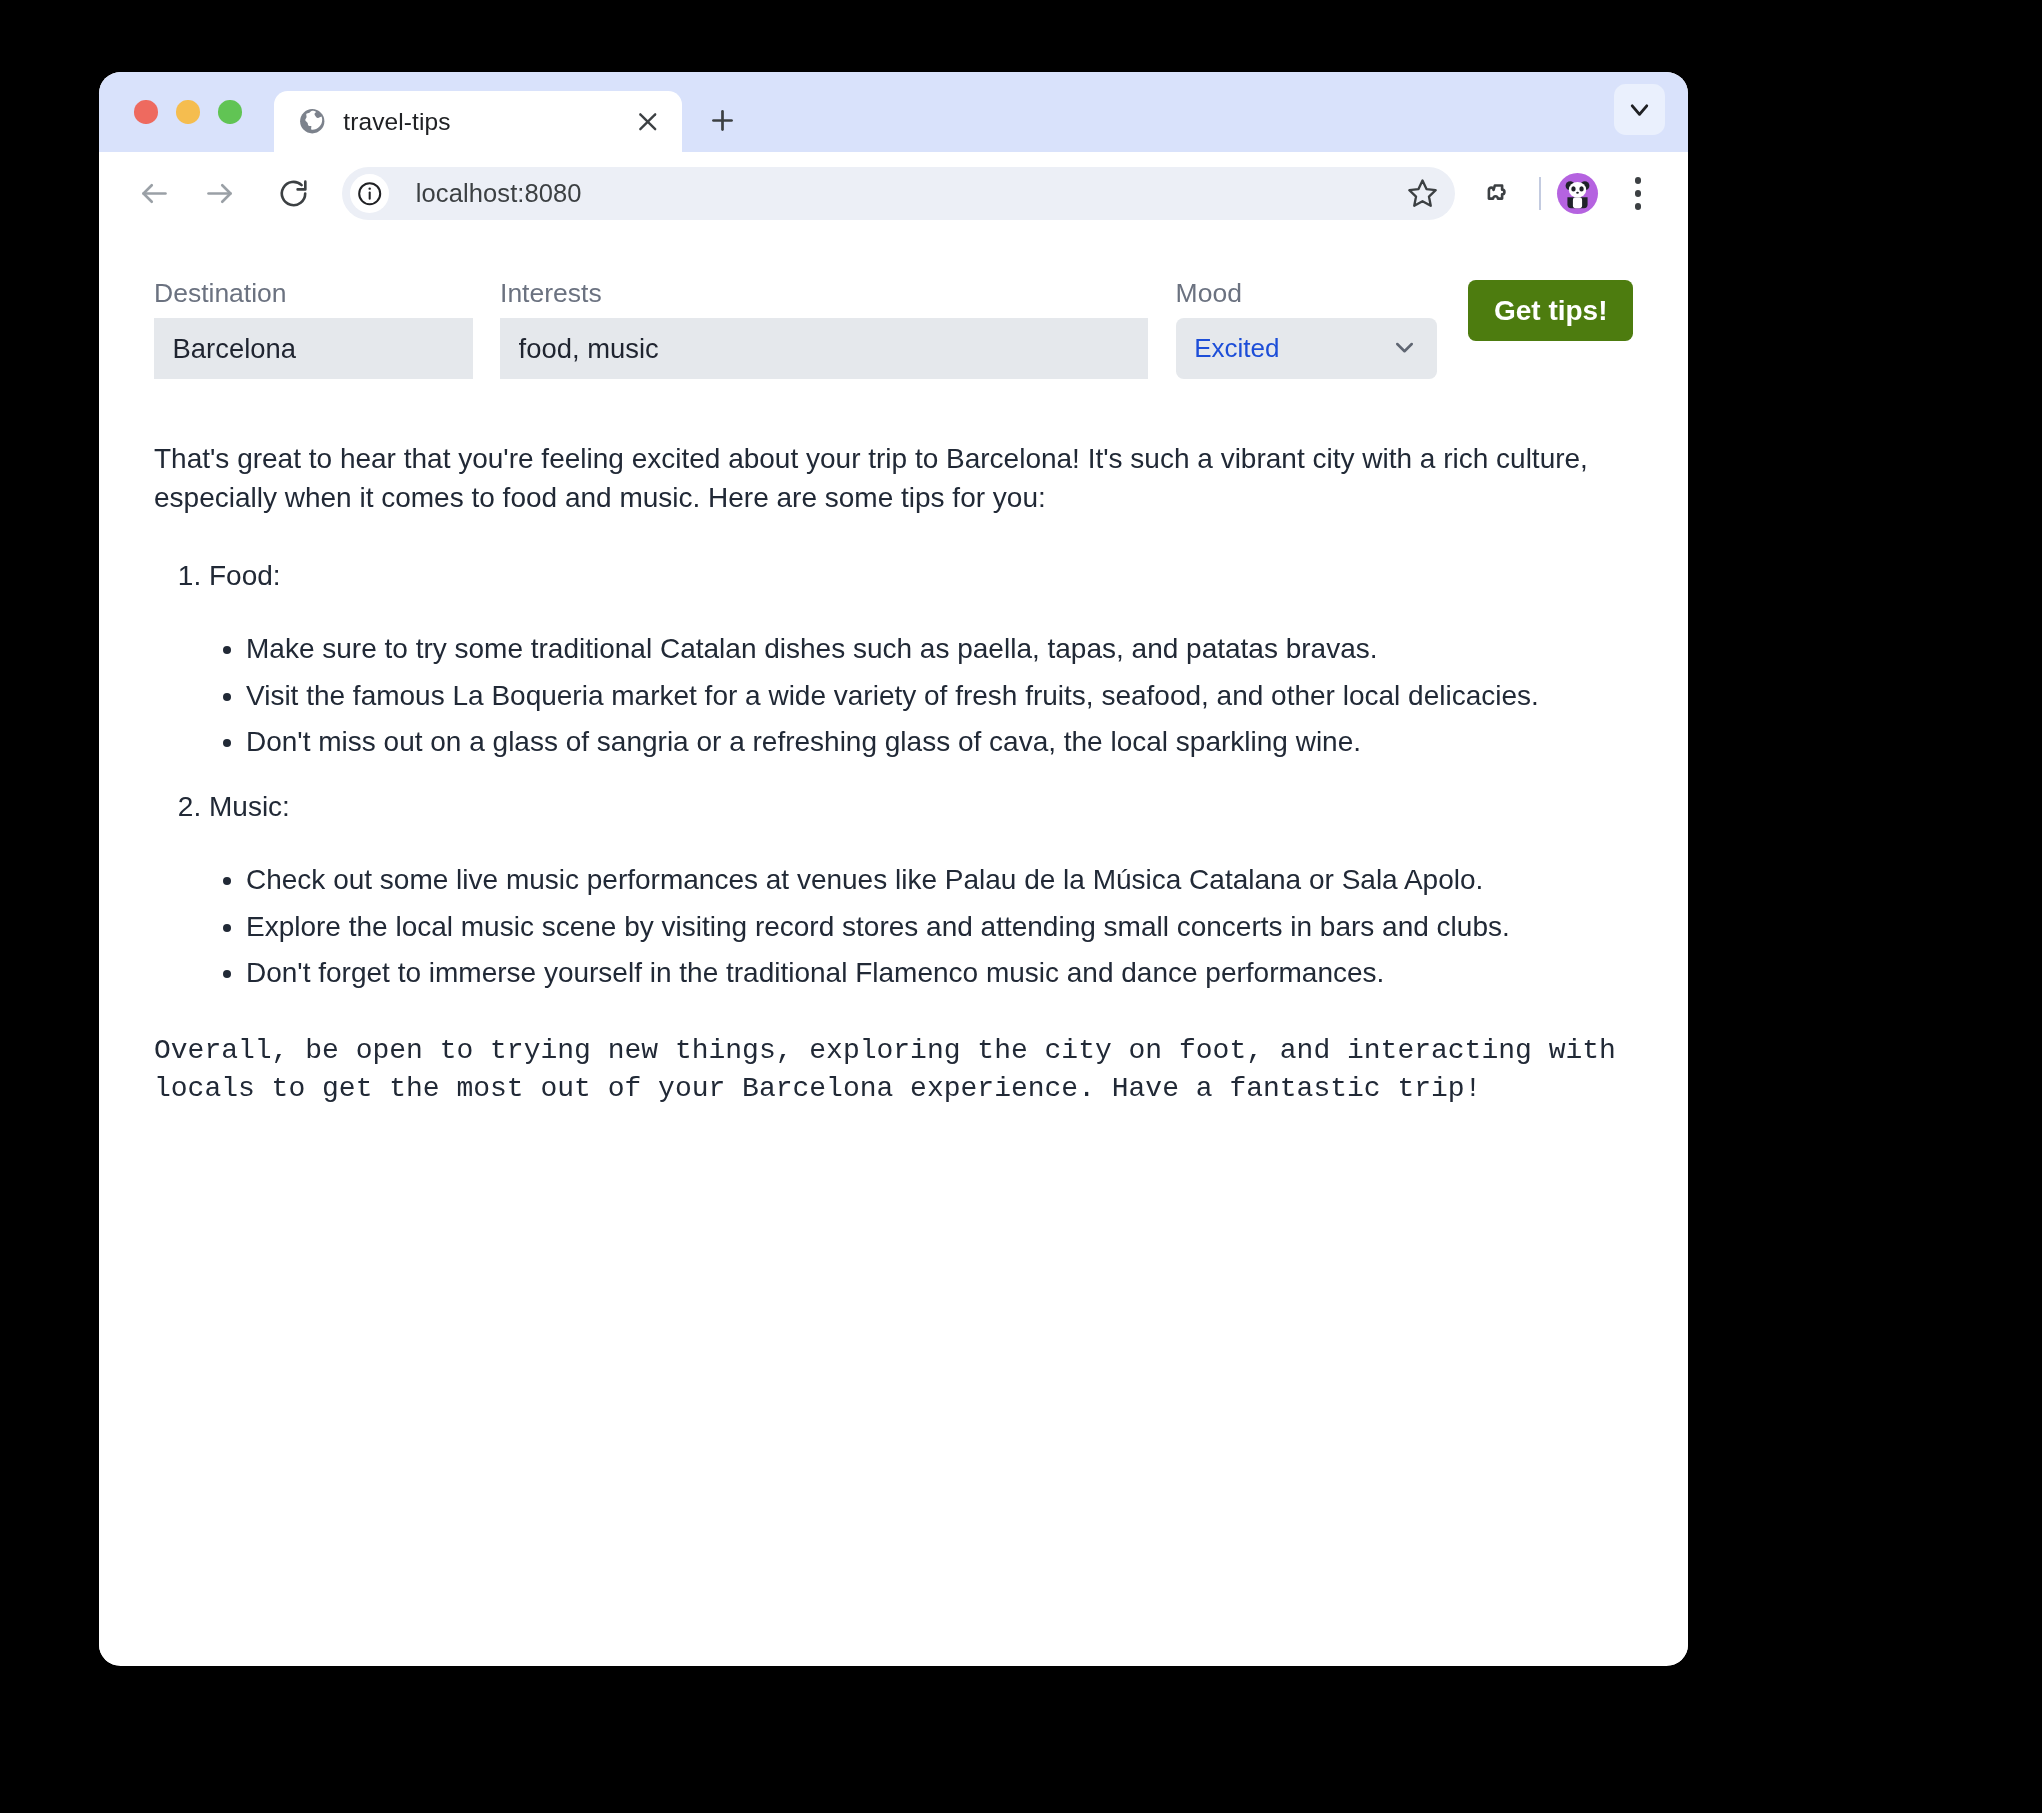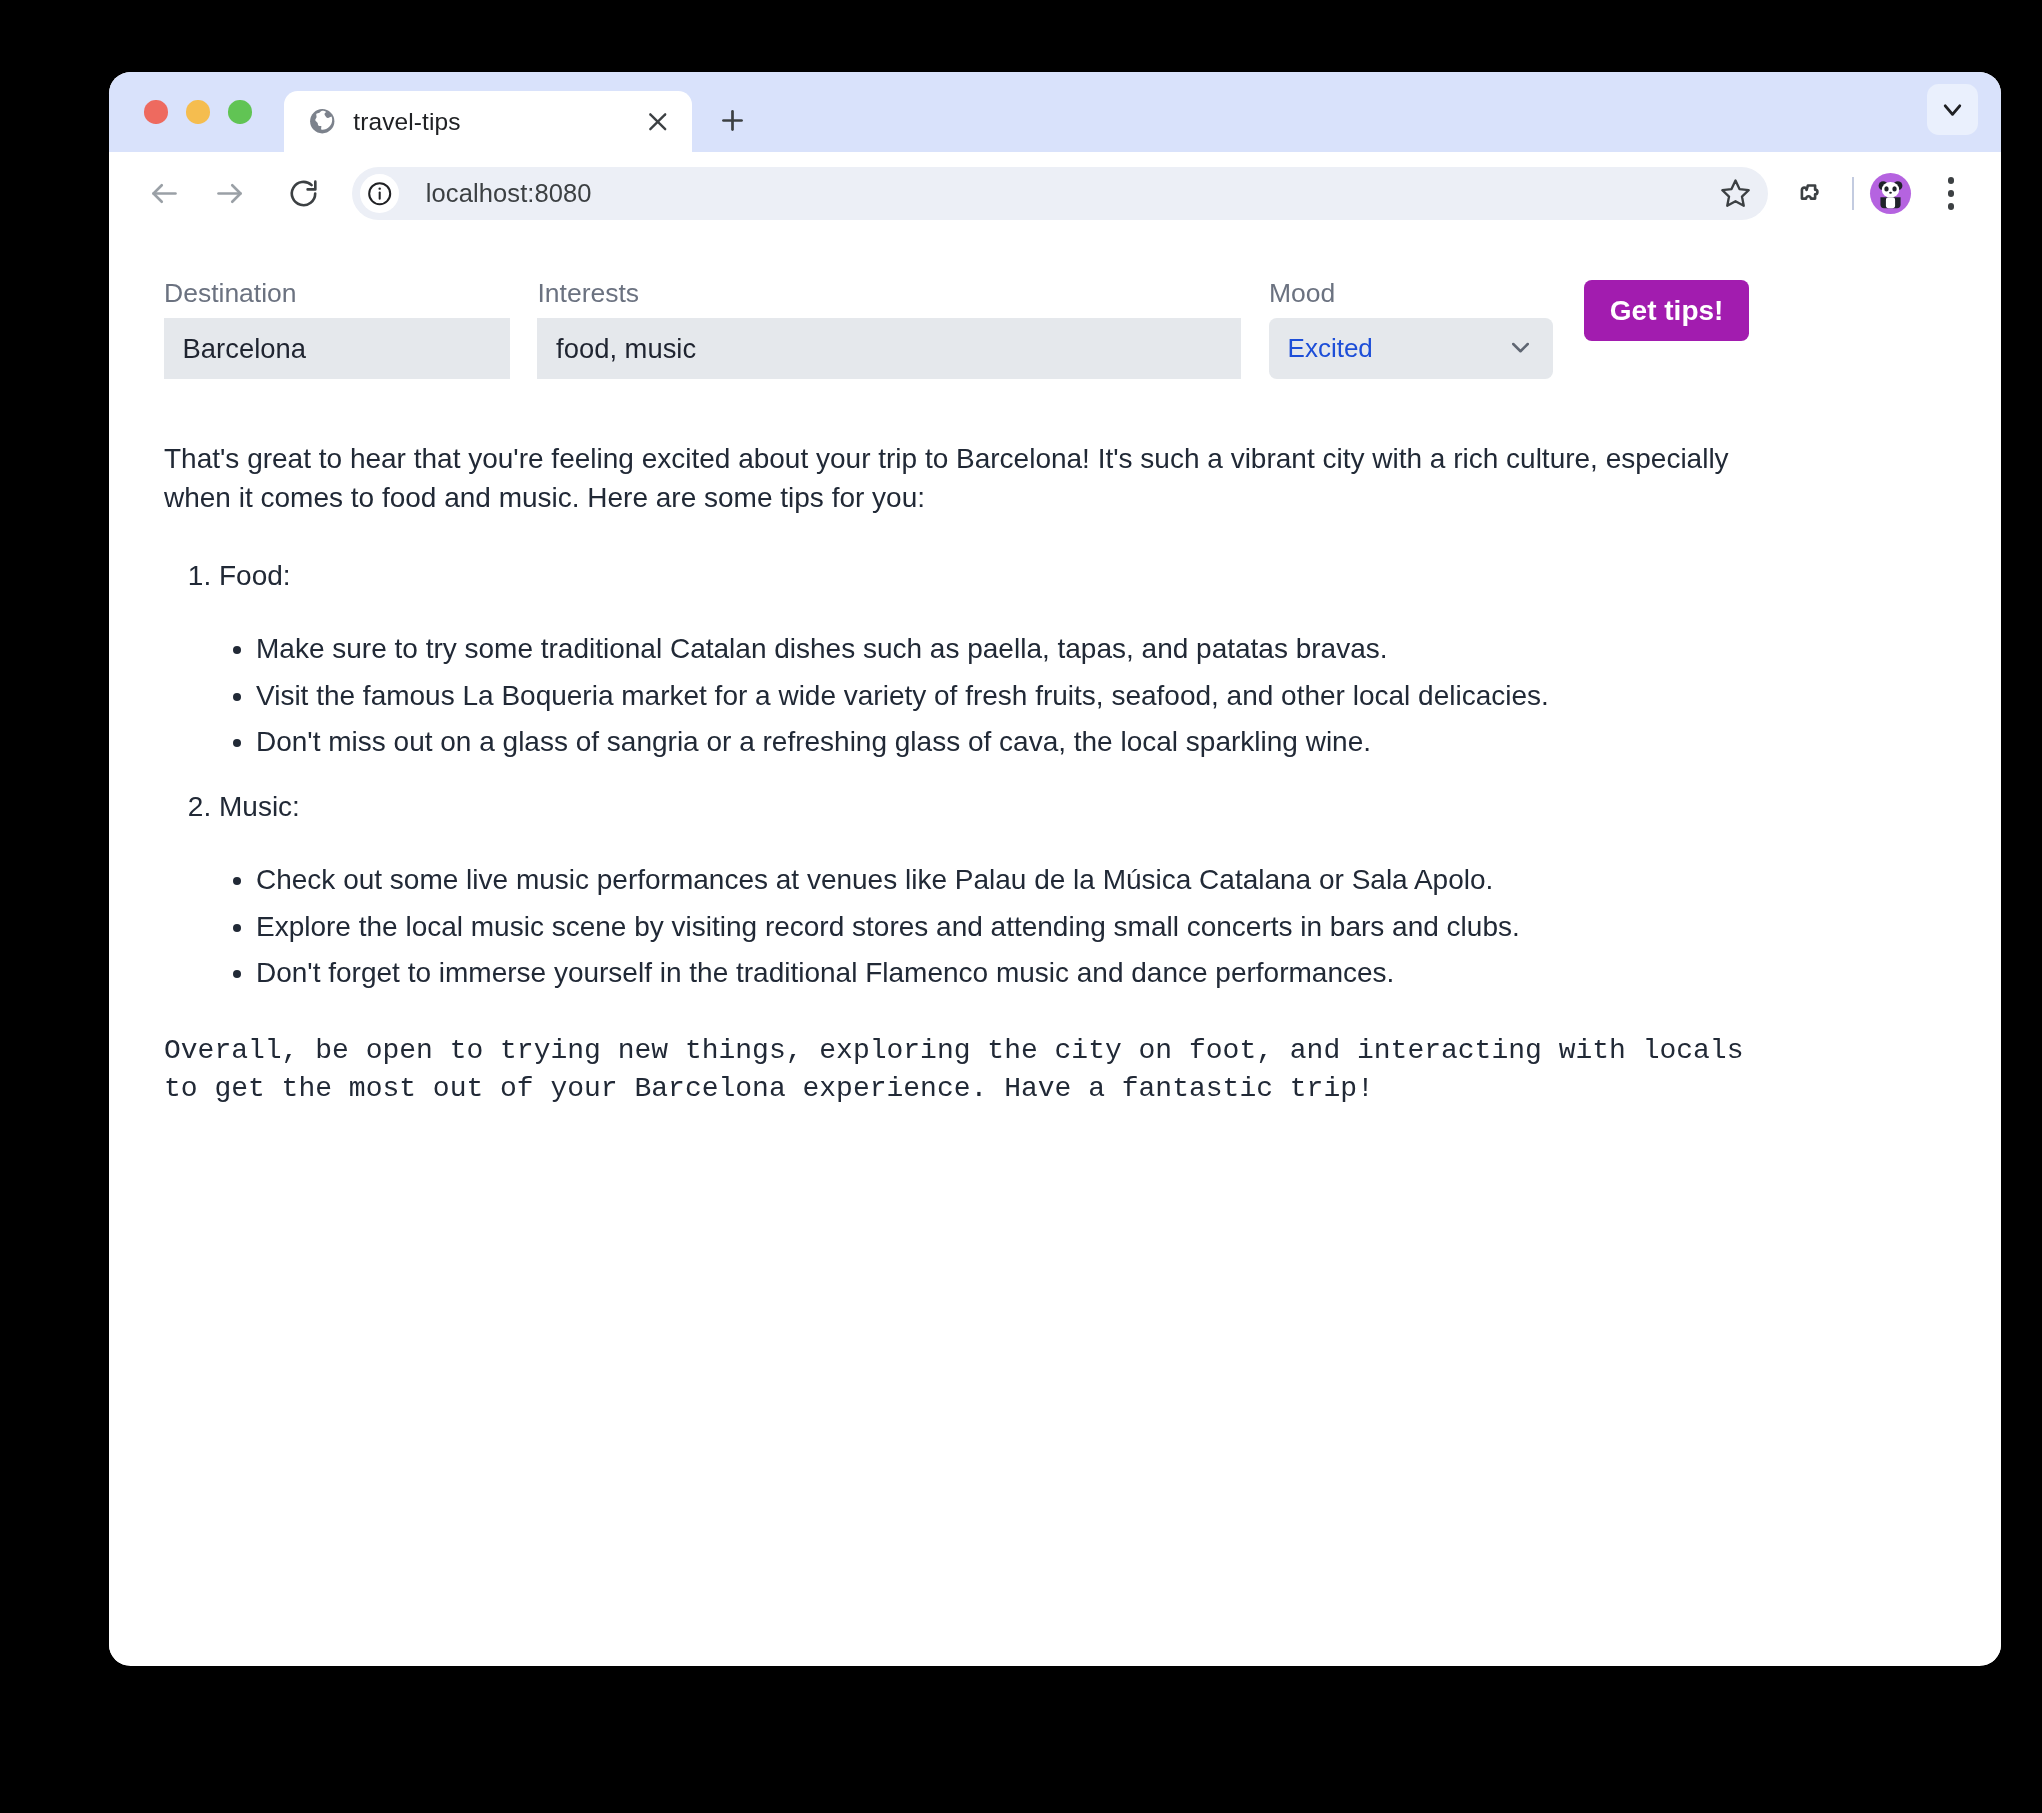--- a/index.html
+++ b/index.html
@@ -15,23 +15,23 @@
   #stage {
     position: relative;
     width: 2043px;
     height: 1813px;
     background: #000000;
   }
 
   
   .browser-window {
     position: absolute;
-    left: 109px;
+    left: 99px;
     top: 72px;
-    width: 1892px;
+    width: 1589px;
     height: 1594px;
     border-radius: 21.6px;
     overflow: hidden;
     background: #ffffff;
     box-shadow: 0 2px 13.7px rgba(0,0,0,0.30);
   }
 
   
   .tab-strip {
     position: relative;
@@ -275,21 +275,21 @@
   .select-chevron {
     position: absolute;
     right: 17.6px;
     top: 50%;
     transform: translateY(-50%);
     color: #5f6672;
     pointer-events: none;
   }
   .get-tips-btn {
     height: 61px;
-    background: #a21caf;
+    background: #4d7c0f;
     color: #ffffff;
     border: none;
     border-radius: 7.8px;
     font-size: 28px;
     font-weight: bold;
     padding: 0 25.5px;
     margin-left: 15.7px;
     font-family: "Liberation Sans", sans-serif;
     cursor: pointer;
     white-space: nowrap;

